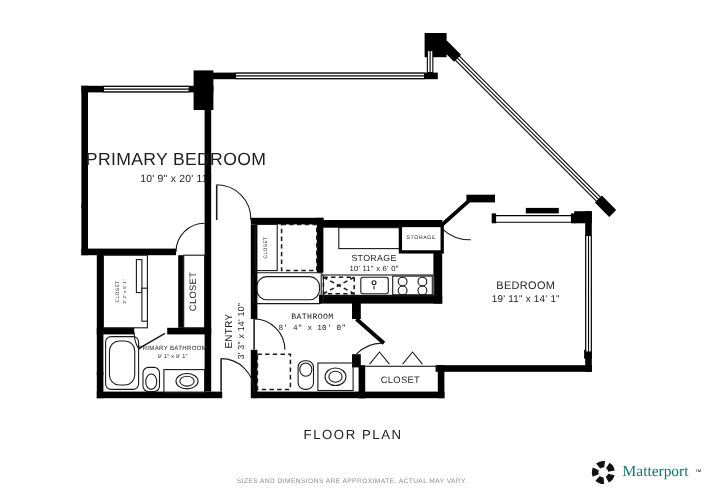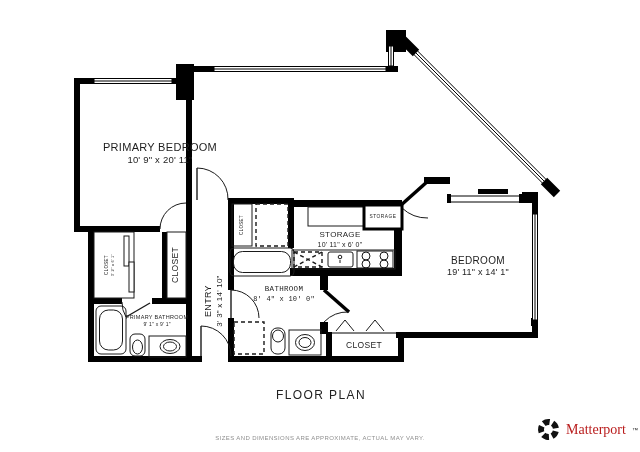--- a/index.html
+++ b/index.html
@@ -26,21 +26,21 @@
          color:#1d1d1d; white-space:nowrap; line-height:1.3; letter-spacing:.3px; }
   .lbl.rot { transform:translate(-50%,-50%) rotate(-90deg); }
   .lbl .dims { letter-spacing:.2px; }
 
   #floorplan-title { position:absolute; left:321px; top:382px; transform:translate(-50%,-50%);
     font-size:12px; letter-spacing:1.4px; color:#222;margin-top:13px; }
   #disclaimer { position:absolute; left:320px; top:438px; transform:translate(-50%,-50%);
     font-size:6px; letter-spacing:.4px; color:#8f8f8f; }
 
   #brand { position:absolute; left:536px; top:417px; display:flex; align-items:center; gap:5px; }
-  #brand .wordmark { font-family:"Liberation Serif", serif; font-size:14px; color:#b91c1c; }
+  #brand .wordmark { font-family:"Liberation Serif", serif; font-size:14px; color:#0f766e; }
   #brand .tm { font-size:6px; color:#1c1c1c; vertical-align:super; margin-left:1px; }
 </style>
 </head>
 <body>
 
 <div id="stage">
 
   <svg class="plan" viewBox="0 0 640 452">
 
     <g class="walls">
@@ -177,21 +177,21 @@
       <rect class="slider" x="124" y="236" width="5" height="30"></rect>
       <rect class="slider" x="129" y="262" width="5" height="30"></rect>
       <rect x="167" y="232" width="19" height="66"></rect>
       <rect x="232" y="204" width="20" height="42"></rect>
       <rect class="dash" x="256" y="204" width="32" height="42"></rect>
       <rect class="storagebox" x="364" y="205" width="38" height="24"></rect>
     </g>
   </svg>
 
   <div class="lbl" style="left:160px; top:153px;">
-    <div class="name" style="font-size:11px;">PRIMARY BEDROOM</div>
+    <div class="name" style="font-size:16px;">PRIMARY BEDROOM</div>
     <div class="dims" style="font-size:9.5px;">10' 9" x 20' 11"</div>
   </div>
 
 
   <div class="lbl" style="left:340px; top:240px;">
     <div class="name" style="font-size:8px;">STORAGE</div>
     <div class="dims" style="font-size:7px;">10' 11" x 6' 0"</div>
   </div>
 
   <div class="lbl" style="left:383px; top:217px; font-size:4.8px; letter-spacing:.5px;">

